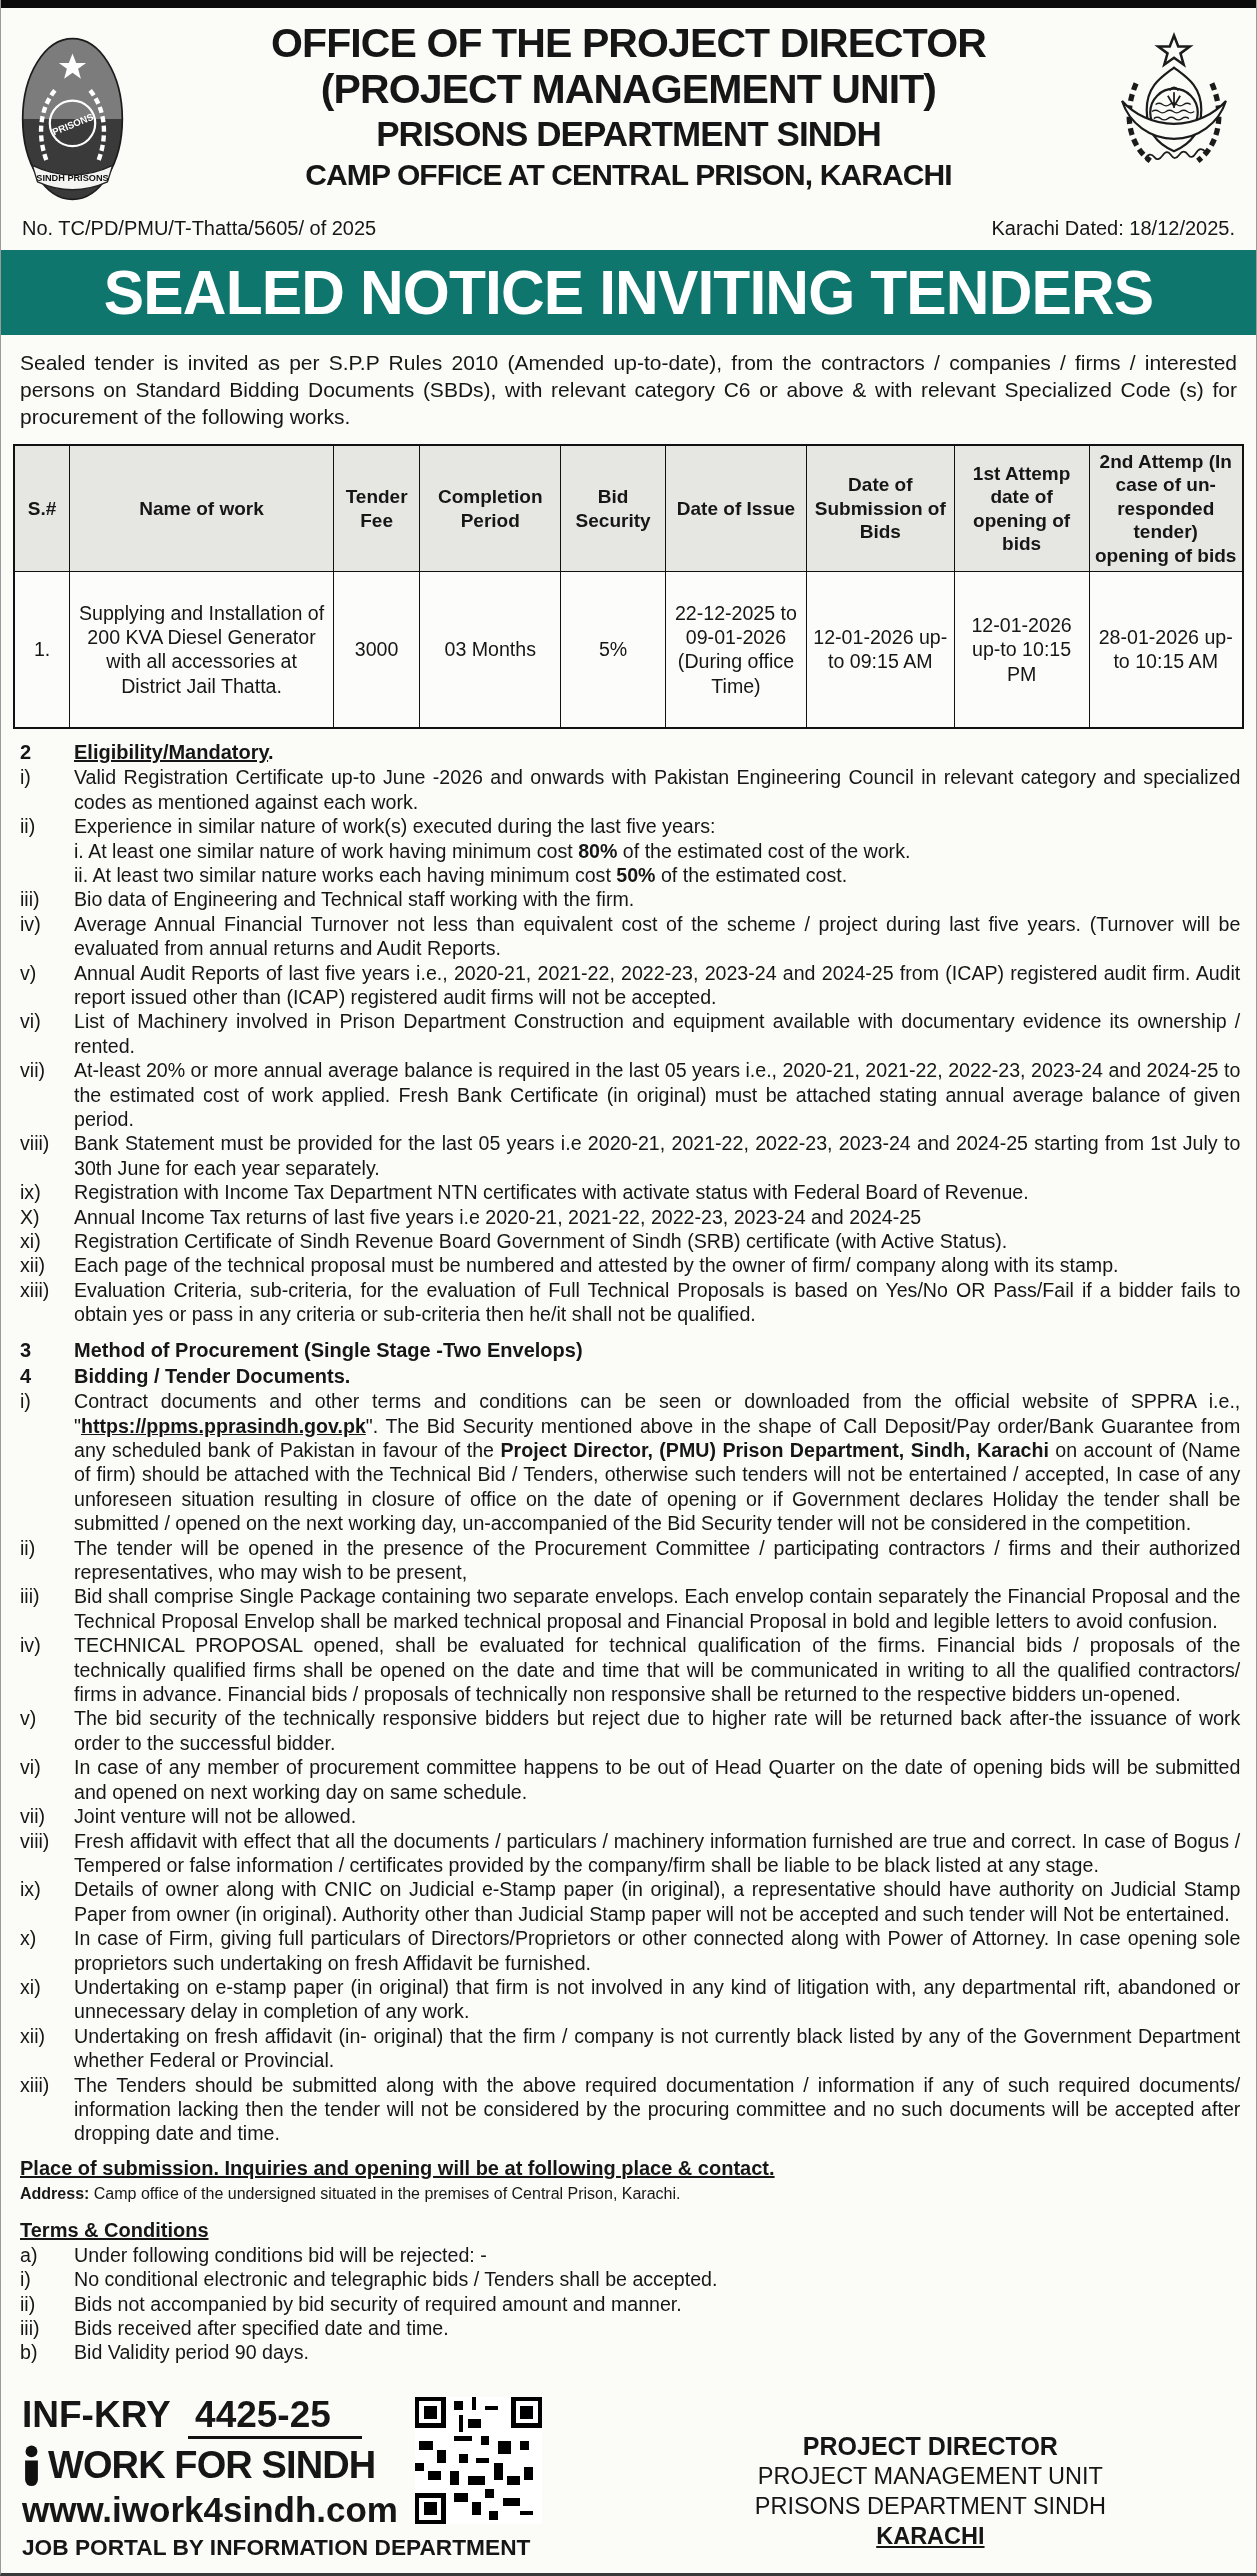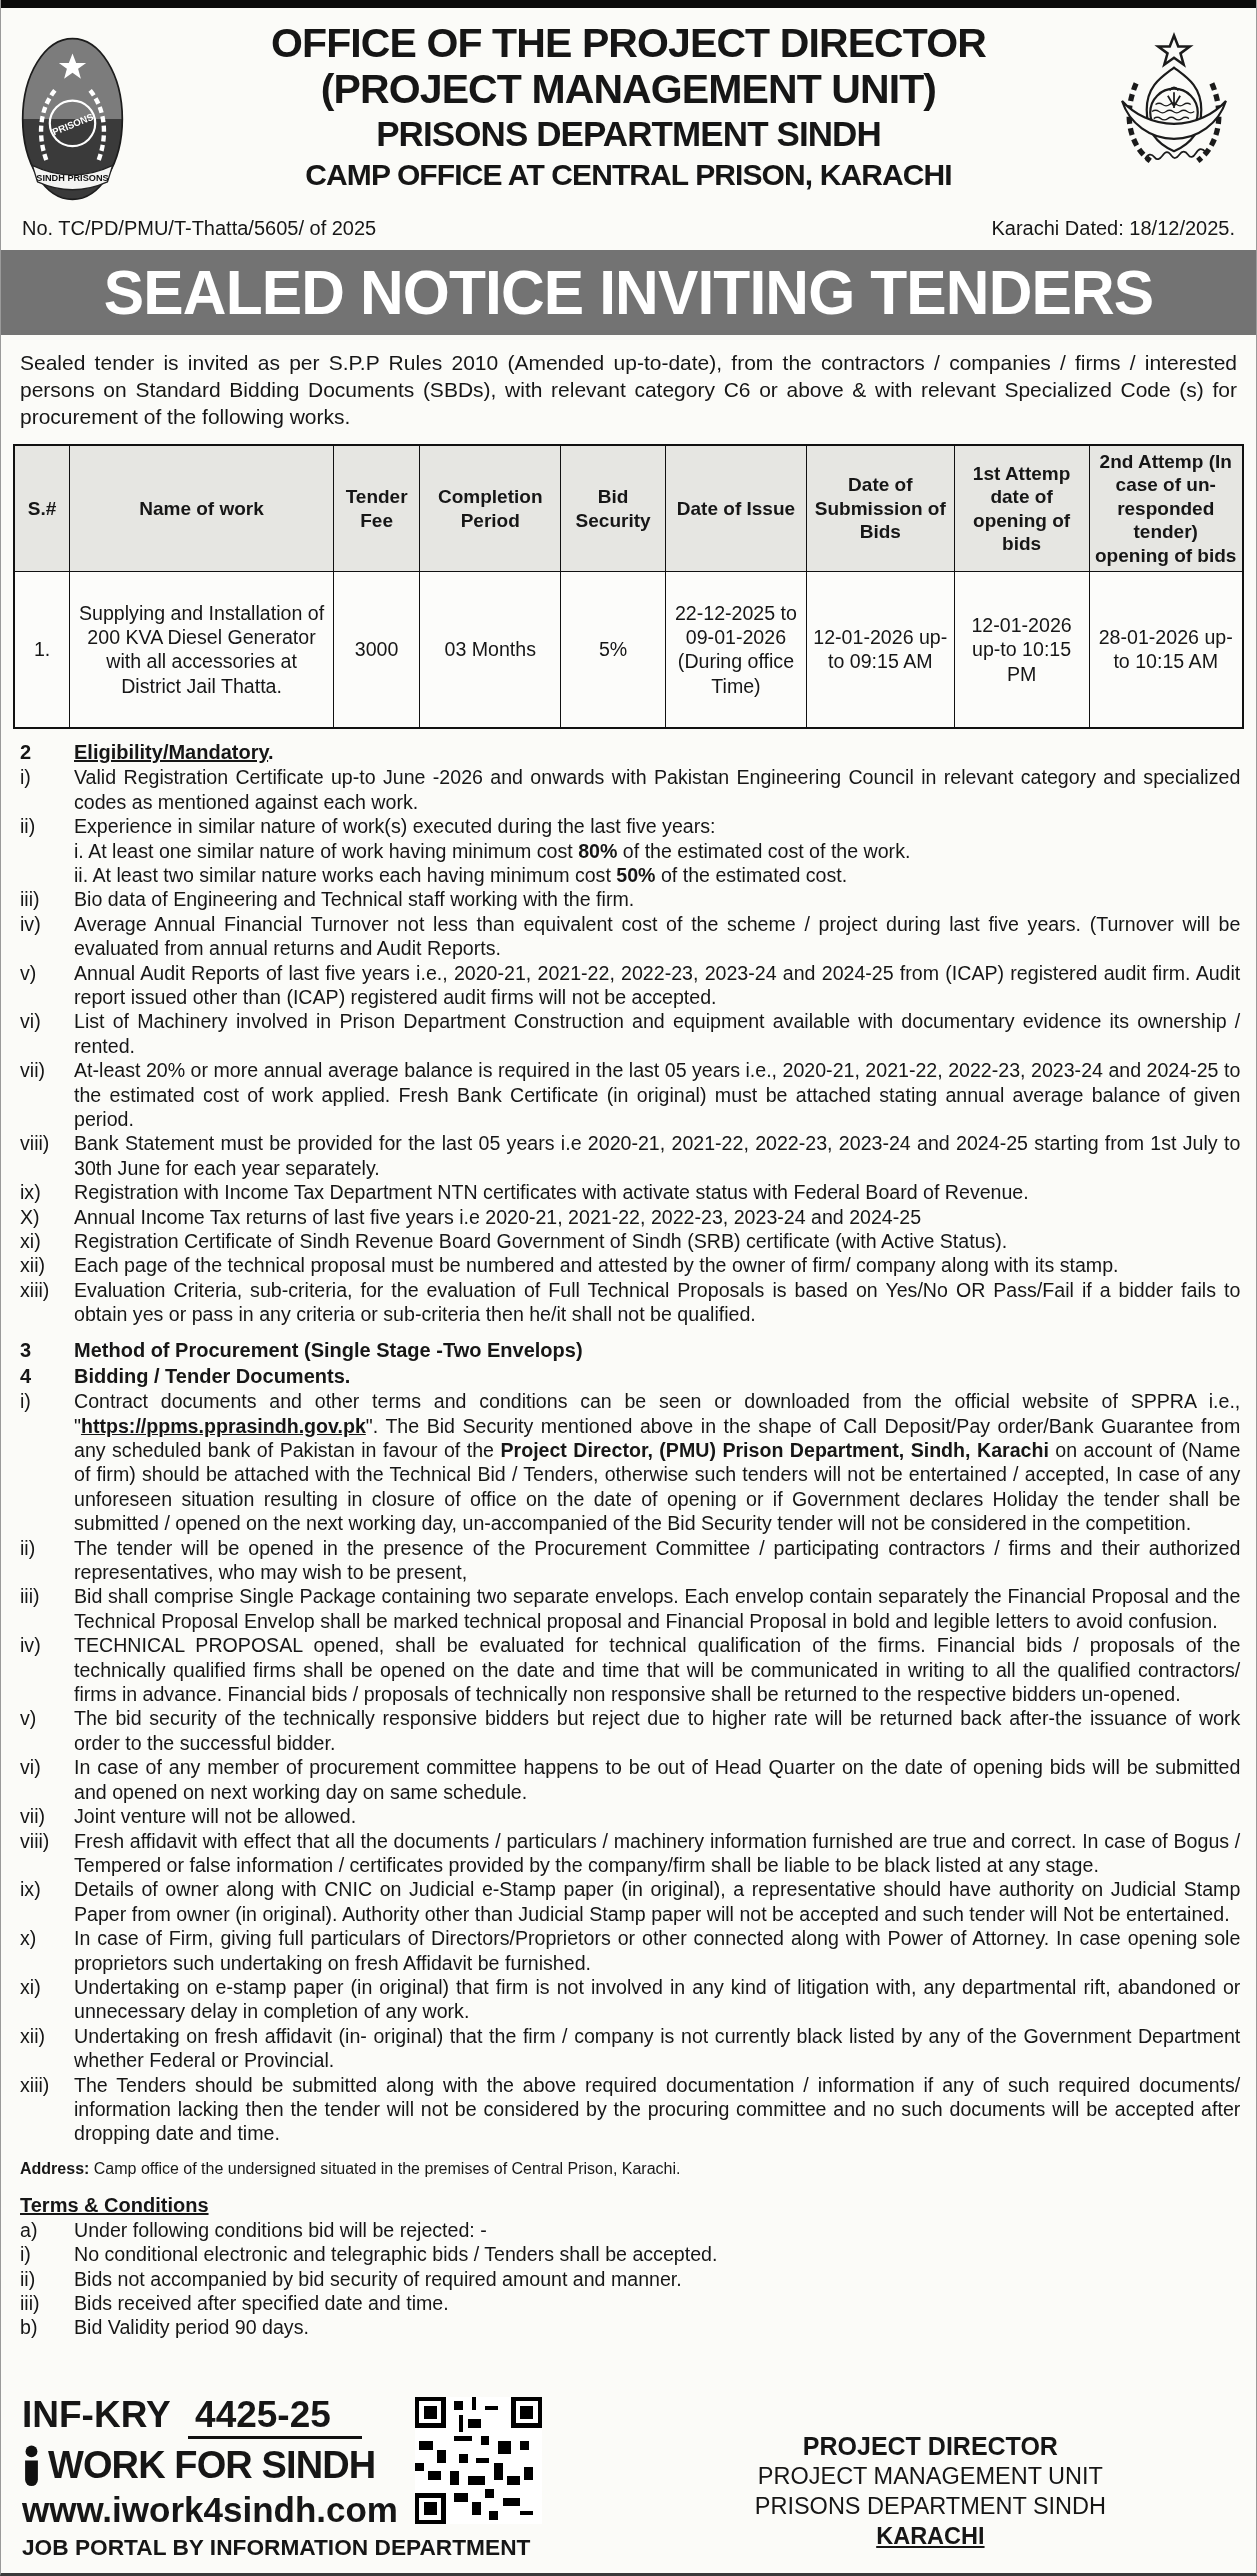--- a/index.html
+++ b/index.html
@@ -13,21 +13,21 @@
   .topbar{height:7.8px;background:#0b0b0b;}
   
   .header{position:relative;height:204px;}
   .logo-left{position:absolute;left:19px;top:28px;}
   .logo-right{position:absolute;right:15.7px;top:19px;}
   .title-block{margin:0 144px;text-align:center;padding-top:12.2px;font-weight:bold;letter-spacing:-0.9px;}
   .t1,.t2{font-size:41px;line-height:46px;}
   .t3{font-size:35px;line-height:44px;}
   .t4{font-size:30px;line-height:38px;}
   .refrow{display:flex;justify-content:space-between;padding:5.2px 21px 0 21px;font-size:20px;}
-  .banner{margin-top:10.5px;background:#737373;height:85px;line-height:85px;text-align:center;overflow:hidden;}
+  .banner{margin-top:10.5px;background:#0f766e;height:85px;line-height:85px;text-align:center;overflow:hidden;}
   .banner span{display:inline-block;color:#ffffff;font-weight:bold;font-size:63px;letter-spacing:-0.9px;transform:scaleX(.96);transform-origin:center;white-space:nowrap;}
   .intro{padding:14px 19px 12.2px 19px;font-size:21px;line-height:27px;text-align:justify;}
   
   table.tender{border-collapse:collapse;margin:1.7px 12.2px 0 12.2px;width:calc(100% - 24.4px);border:2.6px solid #111;}
   table.tender th,table.tender td{border:1.7px solid #111;padding:3.5px 4.4px;}
   table.tender th{background:#e6e6e2;font-size:19px;font-weight:bold;height:110px;vertical-align:middle;text-align:center;line-height:23.5px;}
   table.tender td{font-size:19.6px;height:148px;vertical-align:middle;text-align:center;line-height:24.4px;background:#fcfcfa;}
   td.j{text-align:justify;vertical-align:middle;padding:7px 8.7px;}
   
   .listwrap{padding:0 15.7px 0 19px;}
@@ -286,20 +286,21 @@
         <span class="tx">Undertaking on fresh affidavit (in- original) that the firm / company is not currently black listed by any of the Government Department whether Federal or Provincial.</span>
       </div>
     <div class="li">
         <span class="m">xiii)</span>
         <span class="tx">The Tenders should be submitted along with the above required documentation / information if any of such required documents/ information lacking then the tender will not be considered by the procuring committee and no such documents will be accepted after dropping date and time.</span>
       </div>
   </div>
 
   <div class="sec-gap"></div>
 
+  <div class="para subhead"><span class="b u">Place of submission. Inquiries and opening will be at following place &amp; contact.</span></div>
   <div class="para"><span class="b">Address:</span><span> Camp office of the undersigned situated in the premises of Central Prison, Karachi.</span></div>
 
   <div class="sec-gap"></div>
 
   <div class="listwrap">
     <div class="li hrow">
       <span class="tx" style="flex:1"><span class="b u">Terms &amp; Conditions</span></span>
     </div>
     <div class="li">
         <span class="m">a)</span>

